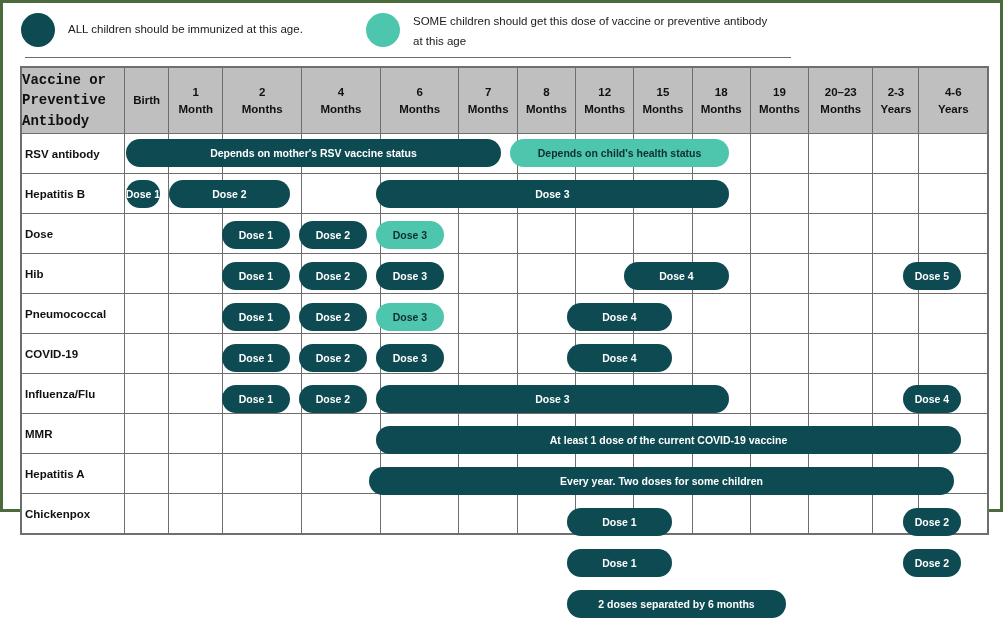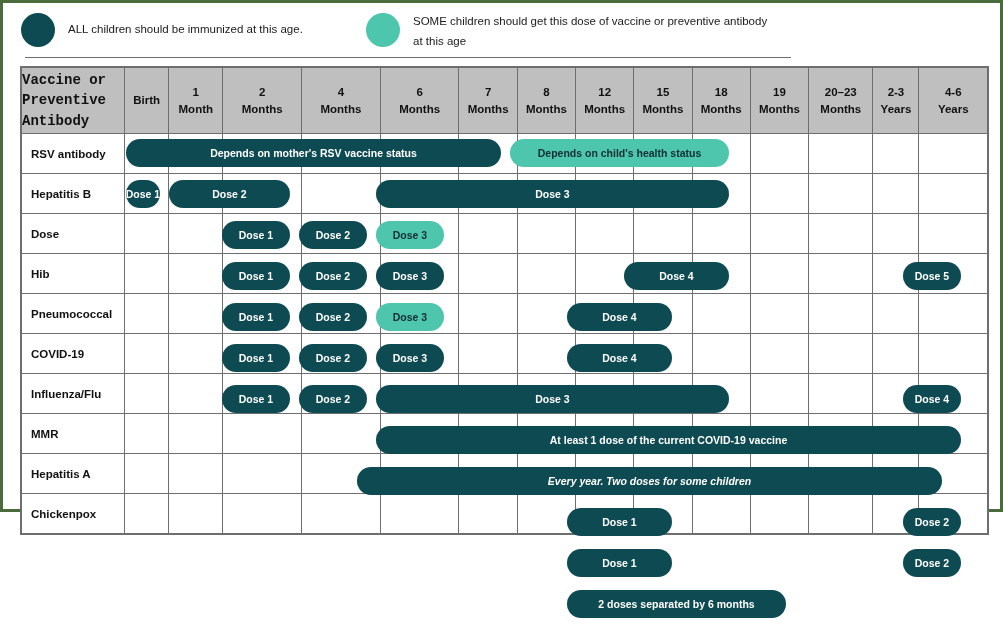--- a/index.html
+++ b/index.html
@@ -80,21 +80,21 @@
   thead th.first-col{
     text-align:left;
     font-size:14px;
     font-family:Liberation Mono, monospace;
   }
   tbody tr{height:40px;}
   td.rowlabel{
     font-size:11.5px;
     font-weight:bold;
     color:#111;
-    padding-left:9px;
+    padding-left:3px;
     text-align:left;
     background:#fff;
     white-space:nowrap;
   }
   td.cell{background:#fff;position:relative;}
 
   
   .overlay{
     position:absolute;
     left:0; top:0;
@@ -443,21 +443,21 @@
         </div>
         <div class="pill dark" style="left: 355px; width: 353px; top: 318px;">
           <span>Dose 3</span>
         </div>
         <div class="pill dark" style="left: 882px; width: 58px; top: 318px;">
           <span>Dose 4</span>
         </div>
         <div class="pill dark" style="left: 355px; width: 585px; top: 359px;">
           <span>At least 1 dose of the current COVID-19 vaccine</span>
         </div>
-        <div class="pill dark" style="left: 336px; width: 585px; top: 400px; font-style: italic;">
+        <div class="pill dark" style="left: 348px; width: 585px; top: 400px;">
           <span>Every year. Two doses for some children</span>
         </div>
         <div class="pill dark" style="left: 546px; width: 105px; top: 441px;">
           <span>Dose 1</span>
         </div>
         <div class="pill dark" style="left: 882px; width: 58px; top: 441px;">
           <span>Dose 2</span>
         </div>
         <div class="pill dark" style="left: 546px; width: 105px; top: 482px;">
           <span>Dose 1</span>

